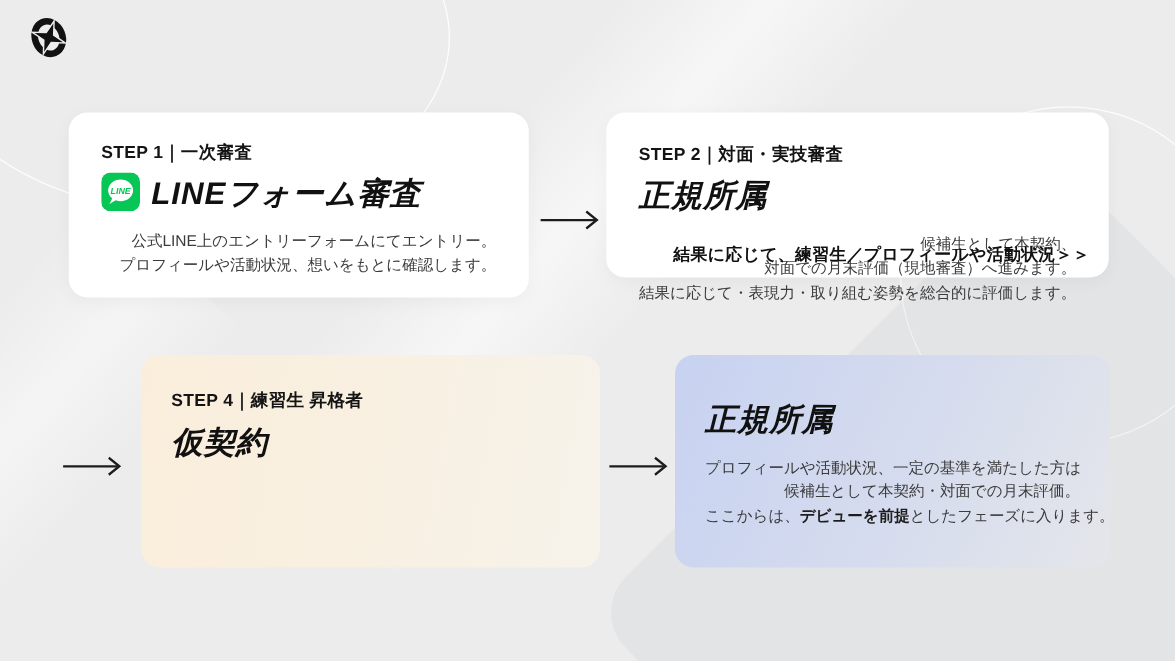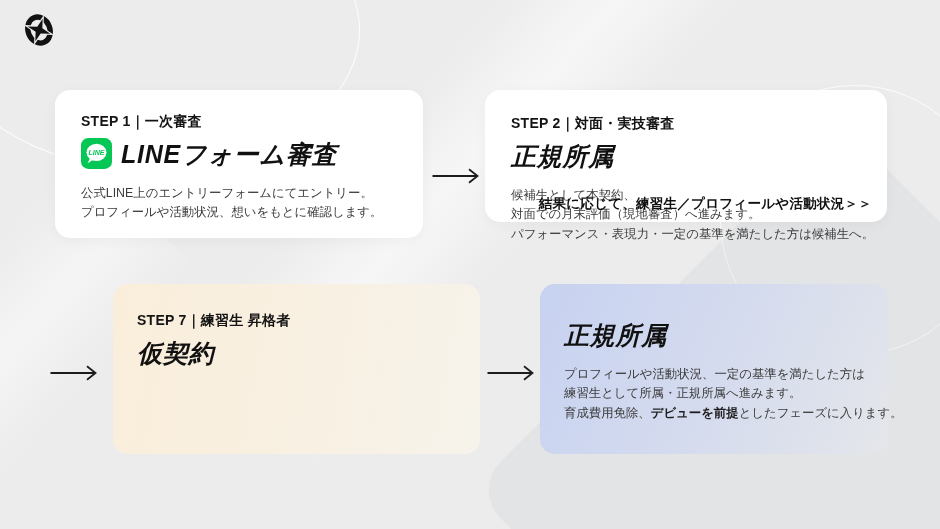--- a/index.html
+++ b/index.html
@@ -61,21 +61,21 @@
   .step-label {
     font-size:14px; font-weight:bold; letter-spacing:0.02em; color:#141414;
     white-space:nowrap;
   }
   .heading-row { display:flex; align-items:flex-start; gap:9px; margin-top:7px;font-style:italic; }
   .line-icon { width:31px; height:31px; flex:0 0 auto; display:block; }
   .line-icon svg { width:100%; height:100%; display:block; }
   .heading { font-size:25px; font-weight:bold; letter-spacing:0.03em; color:#111; white-space:nowrap; }
 
   .body-text { margin-top:13px; font-size:12.4px; line-height:1.56; color:#3b3b3b; }
-  .body-text .bline { white-space:nowrap; }
+  .body-text .bline { white-space:nowrap;text-align:right; }
   .body-text b { color:#1d1d1d; }
 
   .card-footer {
     position:absolute; right:15px; bottom:9px;
     font-size:13.5px; font-weight:bold; color:#111;
     letter-spacing:0.02em; white-space:nowrap;
   }
 
   
   .flow-arrow { position:absolute; z-index:1; height:18px; }
@@ -131,48 +131,48 @@
 </div>
 
 <section class="card card2">
   <div class="step-label">STEP 2｜対面・実技審査</div>
   <div class="heading-row">
     <h2 class="heading">正規所属</h2>
   </div>
   <div class="body-text">
     <div class="bline"><span>候補生として本契約、</span><b></b><span></span></div>
     <div class="bline"><span>対面での月末評価（現地審査）へ進みます。</span><b></b><span></span></div>
-    <div class="bline"><span>パフォーマンス・表現力・一定の基準を満たした方は候補生へ。</span><b></b><span></span></div>
+    <div class="bline"><span>結果に応じて・表現力・取り組む姿勢を総合的に評価します。</span><b></b><span></span></div>
   </div>
   <div class="card-footer">結果に応じて、練習生／プロフィールや活動状況＞＞</div>
 </section>
 
 <div class="flow-arrow arrow2">
   <svg viewBox="0 0 48 18" preserveAspectRatio="none">
     <line x1="0.5" y1="9" x2="44" y2="9" stroke="#1c1c1c" stroke-width="1.8"></line>
     <polyline points="37,2.2 45.5,9 37,15.8" fill="none" stroke="#1c1c1c" stroke-width="1.8"></polyline>
   </svg>
 </div>
 
 <section class="card card3">
-  <div class="step-label">STEP 7｜練習生 昇格者</div>
+  <div class="step-label">STEP 4｜練習生 昇格者</div>
   <div class="heading-row">
     <h2 class="heading">仮契約</h2>
   </div>
 </section>
 
 <div class="flow-arrow arrow3">
   <svg viewBox="0 0 48 18" preserveAspectRatio="none">
     <line x1="0.5" y1="9" x2="44" y2="9" stroke="#1c1c1c" stroke-width="1.8"></line>
     <polyline points="37,2.2 45.5,9 37,15.8" fill="none" stroke="#1c1c1c" stroke-width="1.8"></polyline>
   </svg>
 </div>
 
 <section class="card card4">
   <div class="heading-row">
     <h2 class="heading">正規所属</h2>
   </div>
   <div class="body-text">
     <div class="bline"><span>プロフィールや活動状況、一定の基準を満たした方は</span><b></b><span></span></div>
-    <div class="bline"><span>練習生として所属・正規所属へ進みます。</span><b></b><span></span></div>
-    <div class="bline"><span>育成費用免除、</span><b>デビューを前提</b><span>としたフェーズに入ります。</span></div>
+    <div class="bline"><span>候補生として本契約・対面での月末評価。</span><b></b><span></span></div>
+    <div class="bline"><span>ここからは、</span><b>デビューを前提</b><span>としたフェーズに入ります。</span></div>
   </div>
 </section>
 
 </body></html>

